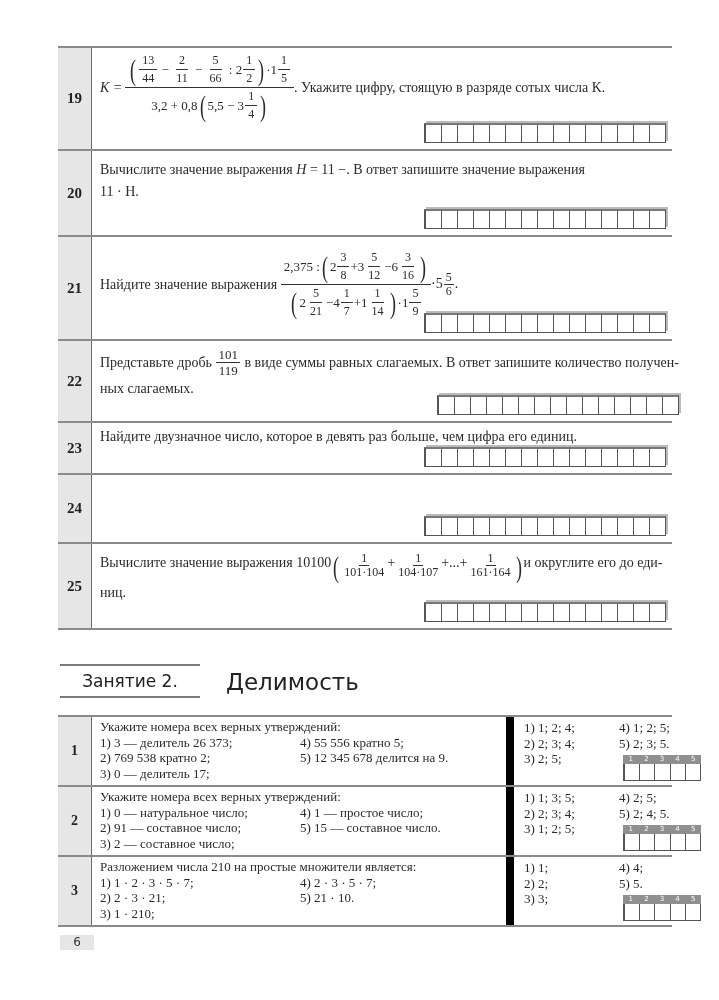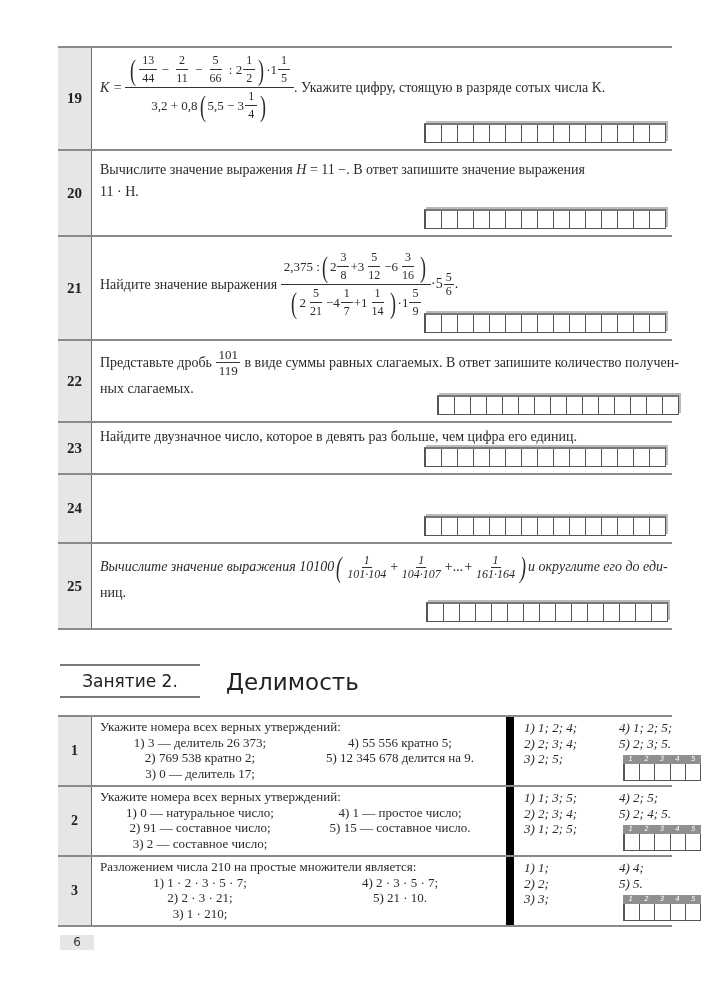--- a/index.html
+++ b/index.html
@@ -38,22 +38,22 @@
                 font-family:"DejaVu Sans", sans-serif; font-size:17px; color:#222;
                 display:flex; align-items:center; justify-content:center; }
   .sect-title { position:absolute; left:166px; top:5px; font-family:"DejaVu Sans", sans-serif;
                 font-size:23px; color:#222; white-space:nowrap; }
 
   
   .tests { position:absolute; left:58px; top:715px; width:614px; border-top:2px solid #8a8a8a; }
   .test-row { display:flex; border-bottom:2px solid #8a8a8a; height:68px; }
   .test-row .num-cell { width:33px; font-size:14px; }
   .q-cell { width:400px; padding:2px 6px 2px 8px; font-size:13px; line-height:15.5px; border-right:8px solid #000000; flex:none; }
-  .q-grid { display:grid; grid-template-columns: 200px 200px; text-align: center; }
-  .opt-cell { flex:1; position:relative; padding:3px 6px 2px 10px; font-size:13px; line-height:15.5px;font-style:italic; }
+  .q-grid { display:grid; grid-template-columns: 200px 200px; }
+  .opt-cell { flex:1; position:relative; padding:3px 6px 2px 10px; font-size:13px; line-height:15.5px; }
   .opt-grid { display:grid; grid-template-columns: 95px 80px; }
   .mini { position:absolute; right:4px; bottom:4px; width:78px; }
   .mini-head { display:flex; background:#8f8f8f; height:9px; }
   .mini-head span { flex:1; color:#fff; font-family:"DejaVu Sans", sans-serif; font-size:7px; line-height:9px; text-align:center; }
   .mini-cells { display:flex; border:1px solid #555; border-left:2px solid #555; border-top:none; }
   .mini-cells .c { flex:1; height:16px; border-right:1px solid #555; }
   .mini-cells .c:last-child { border-right:none; }
 
   .pagenum { position:absolute; left:60px; top:935px; width:34px; height:15px; background:#e6e6e6;
              font-family:"DejaVu Sans", sans-serif; font-size:12px; line-height:15px; text-align:center; color:#333; }
@@ -285,21 +285,21 @@
             <div class="c"></div>
             <div class="c"></div>
             <div class="c"></div>
           </div>
       </div>
     </div>
 
     <div class="task-row" style="height:84px">
       <div class="num-cell">25</div>
       <div class="body-cell">
-        <div style="display:flex;align-items:center;white-space:nowrap;font-style:italic;">
+        <div style="display:flex;align-items:flex-start;white-space:nowrap;">
           <span>Вычислите значение выражения 10100</span>
           <span class="paren">(</span>
           <span class="frac">
               <span class="n">1</span>
               <span class="d">101·104</span>
             </span>
           +
           <span class="frac">
               <span class="n">1</span>
               <span class="d">104·107</span>

